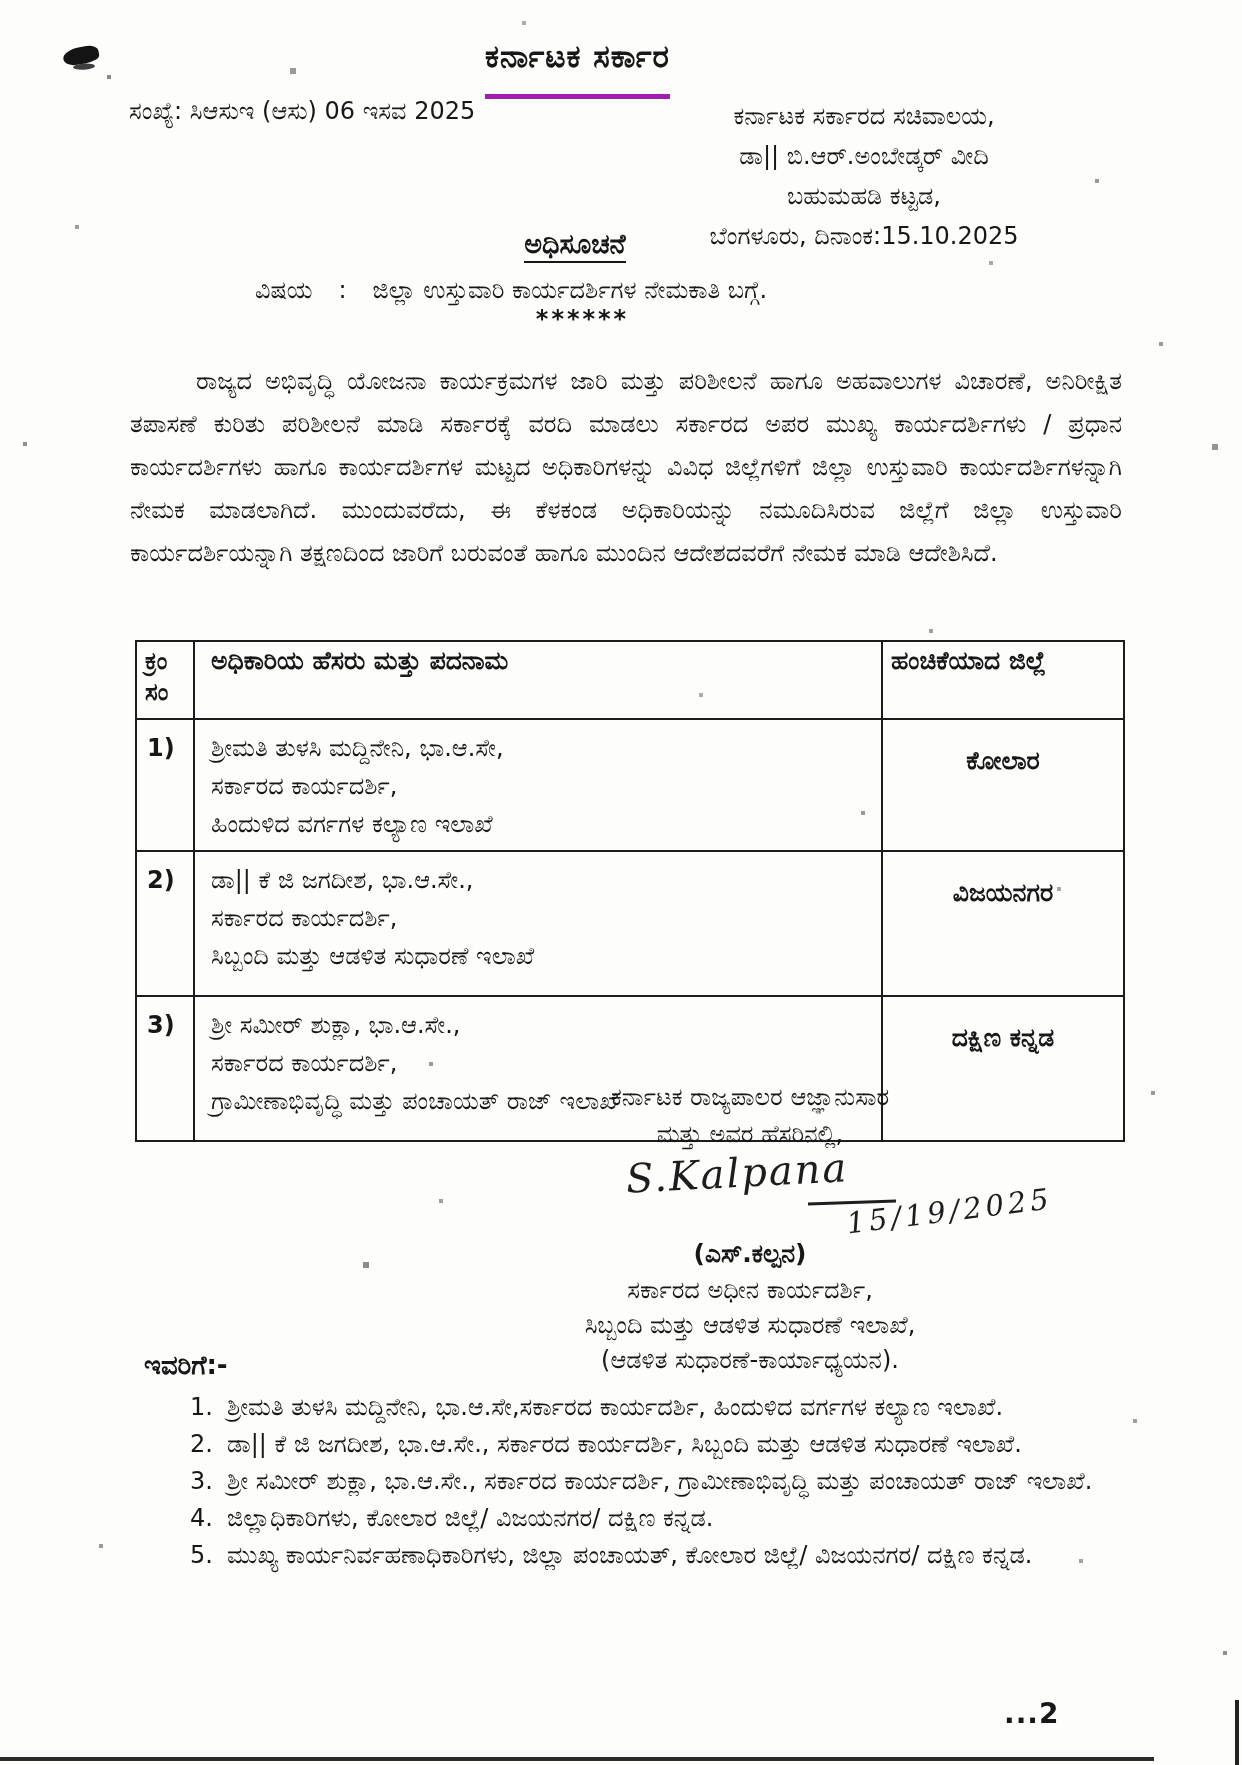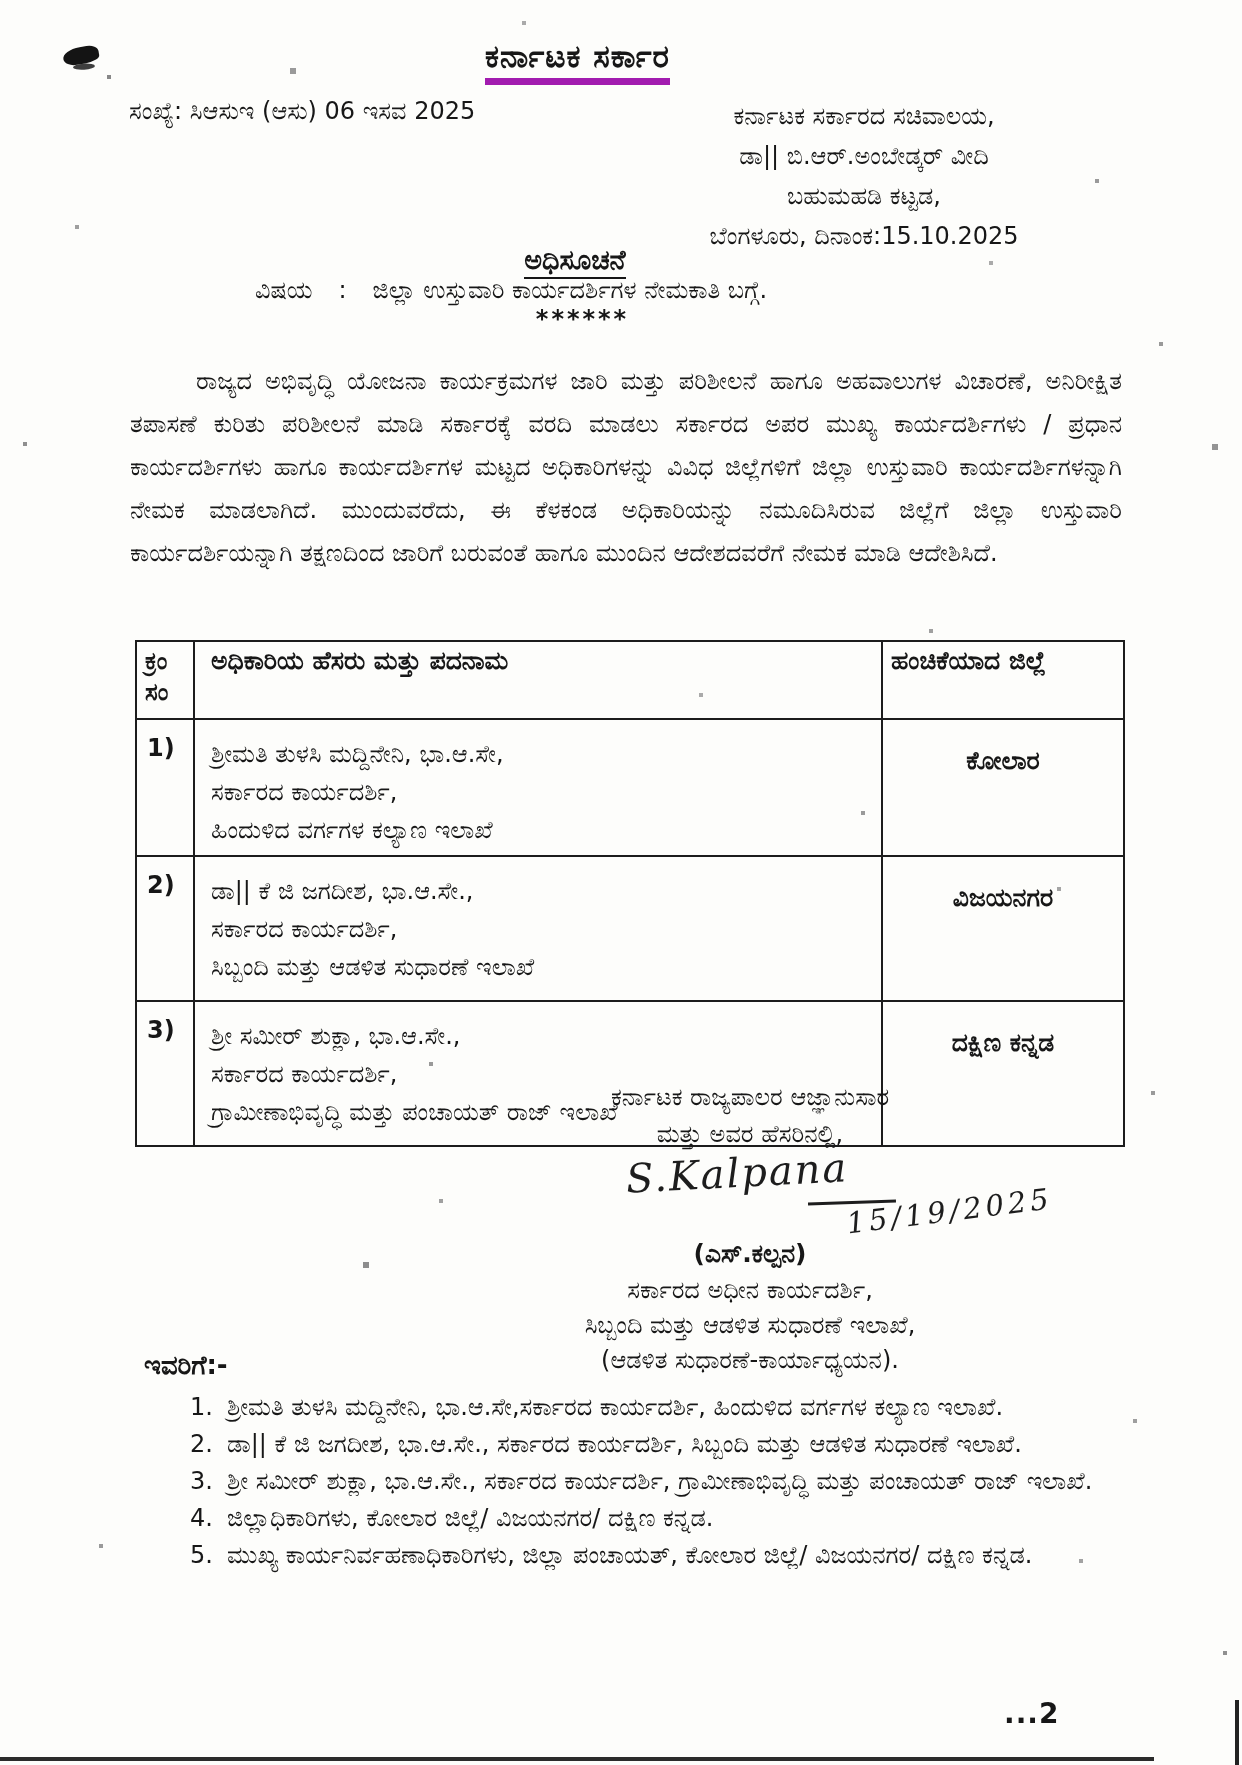--- a/index.html
+++ b/index.html
@@ -10,45 +10,45 @@
     margin:0 auto;
     background:#fdfdfb;
     color:#171717;
     font-family:"DejaVu Sans","Liberation Sans",sans-serif;
     overflow:hidden;
   }
   
   .ink-blot{position:absolute;top:47px;left:63px;width:36px;height:17px;background:#141414;border-radius:65% 40% 55% 45%/70% 55% 45% 60%;transform:rotate(-10deg);}
   .ink-blot::after{content:"";position:absolute;left:8px;top:17px;width:22px;height:6px;background:#1c1c1c;border-radius:50%;transform:rotate(6deg);opacity:.85;}
   .org-title{position:absolute;top:38px;left:0;width:1155px;text-align:center;font-size:31px;font-weight:bold;letter-spacing:1px;}
-  .org-title .u{border-bottom:7px solid #a21caf;padding-bottom:4px;}
+  .org-title .u{border-bottom:5px solid #a21caf;padding-bottom:20px;}
   .ref-number{position:absolute;top:97px;left:129px;font-size:24px;}
   .address-block{position:absolute;top:96px;left:628px;width:472px;text-align:center;font-size:24px;line-height:40px;}
   
-  .notif-heading{position:absolute;top:244px;left:0;width:1150px;text-align:center;font-size:27px;font-weight:bold;}
+  .notif-heading{position:absolute;top:228px;left:0;width:1150px;text-align:center;font-size:27px;font-weight:bold;}
   .notif-heading .u{border-bottom:2.5px solid #161616;padding-bottom:2px;}
   .subject-row{position:absolute;top:276px;left:255px;display:flex;gap:26px;font-size:24px;}
   .stars{position:absolute;top:305px;left:0;width:1165px;text-align:center;font-size:24px;font-weight:bold;letter-spacing:3px;}
   
   .body-par{
     position:absolute;top:336px;left:130px;width:992px;
     font-size:24px;line-height:43px;text-align:justify;text-indent:66px;margin-top:24px;
   }
   
   table.officers{position:absolute;top:640px;left:135px;width:988px;border-collapse:collapse;table-layout:fixed;font-size:24px;}
   table.officers col.c1{width:58px;}
   table.officers col.c2{width:688px;}
   table.officers col.c3{width:242px;}
   table.officers th,table.officers td{border:2.5px solid #1c1c1c;vertical-align:top;text-align:left;}
   table.officers thead th{font-weight:bold;height:70px;padding:4px 24px 2px 8px;}
   .th-sl{line-height:31px;text-align:left;}
   .th-name{font-size:25px;padding-left:16px !important;}
   .th-district{text-align:left;font-size:25px;}
   td.cell-num{font-weight:bold;padding:9px 4px 4px 10px;line-height:38px;}
-  td.cell-name{padding:15px 10px 6px 16px;line-height:38px;margin-top:9px;}
+  td.cell-name{padding:9px 10px 6px 16px;line-height:38px;margin-top:9px;}
   td.cell-district{font-weight:bold;text-align:center !important;padding-top:26px;font-size:25px;}
   tr.row-1 td{height:103px;}
   tr.row-2 td{height:116px;}
   tr.row-3 td{height:116px;}
   
   .sign-block{position:absolute;top:1079px;left:478px;width:544px;text-align:center;font-size:24px;line-height:37px;}
   .sig-wrap{position:relative;height:82px;}
   .sig-script{
     position:absolute;left:148px;top:2px;
     font-family:"DejaVu Serif","Liberation Serif",serif;

